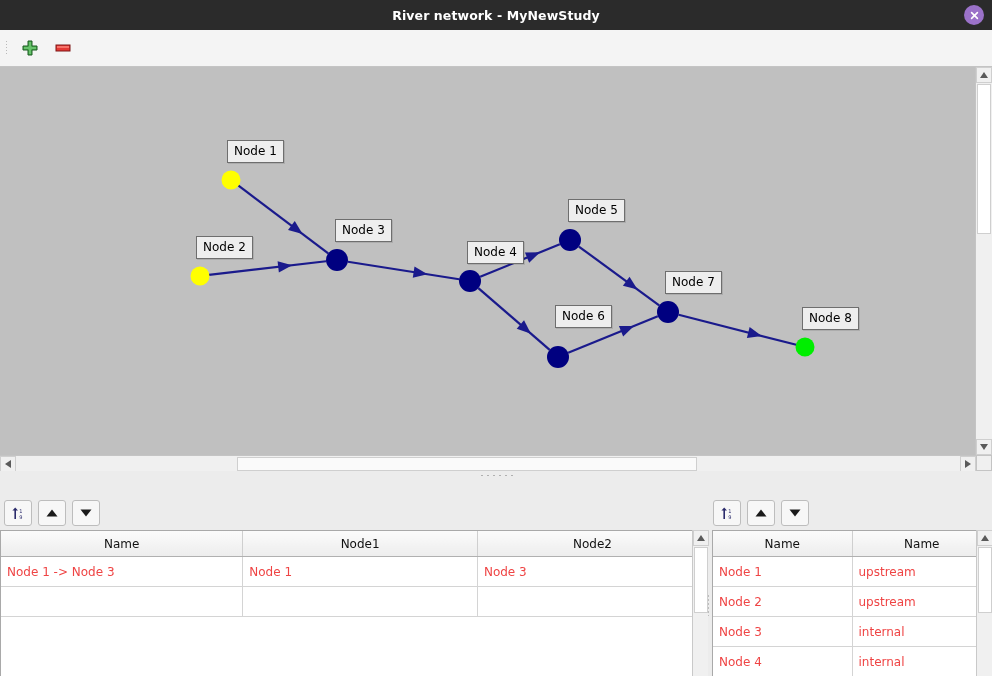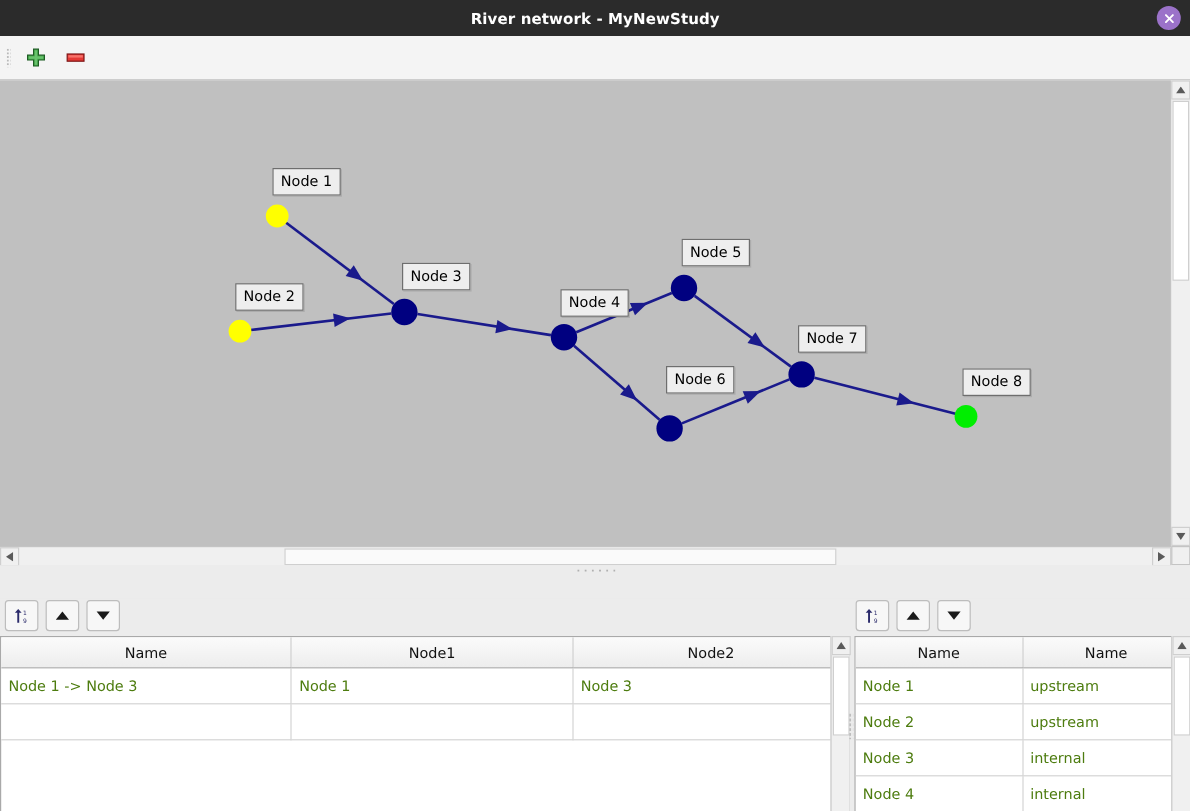--- a/index.html
+++ b/index.html
@@ -100,21 +100,21 @@
     box-sizing:border-box;overflow:hidden;
   }
   table.grid{border-collapse:collapse;table-layout:fixed;width:100%;}
   table.grid th{
     background:linear-gradient(to bottom,#fbfbfb,#ededed);
     border-right:1px solid #cfcfcf;border-bottom:1px solid #b0b0b0;
     font-weight:normal;font-size:12px;height:23px;text-align:center;color:#111;
   }
   table.grid td{
     border-right:1px solid #d4d4d4;border-bottom:1px solid #d4d4d4;
-    height:29px;padding:0 0 0 6px;font-size:12px;color:#4d7c0f;
+    height:29px;padding:0 0 0 6px;font-size:12px;color:#ef4444;
     background:#ffffff;white-space:nowrap;overflow:hidden;
   }
   table.grid tr:first-child td{border-top:1px solid #b9b9b9;}
   table.grid th:last-child,table.grid td:last-child{border-right:none;}
 
   .tbl-vscroll{
     position:absolute;top:0;width:16px;background:#f0f0f0;
     border-left:1px solid #c9c9c9;box-sizing:border-box;
   }
   .tbl-vscroll .sb-arrow{position:absolute;left:0;}

